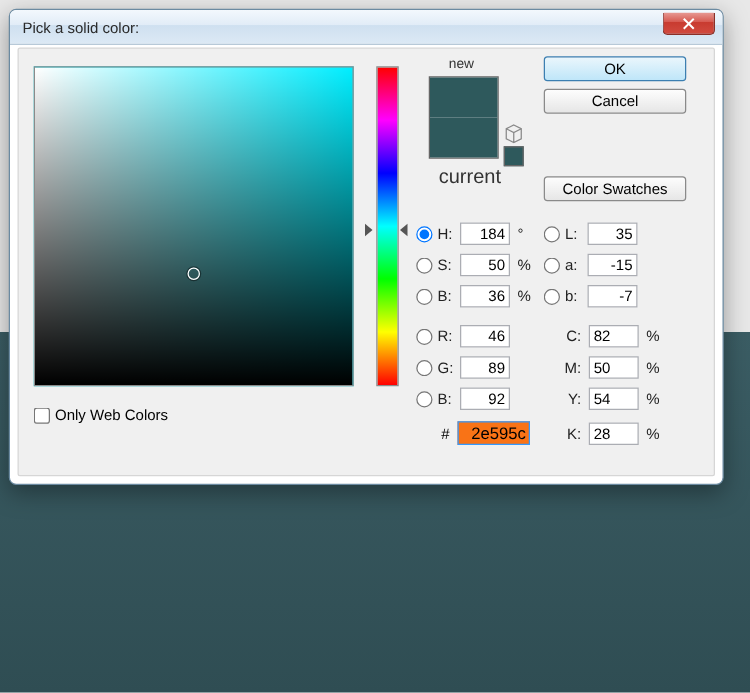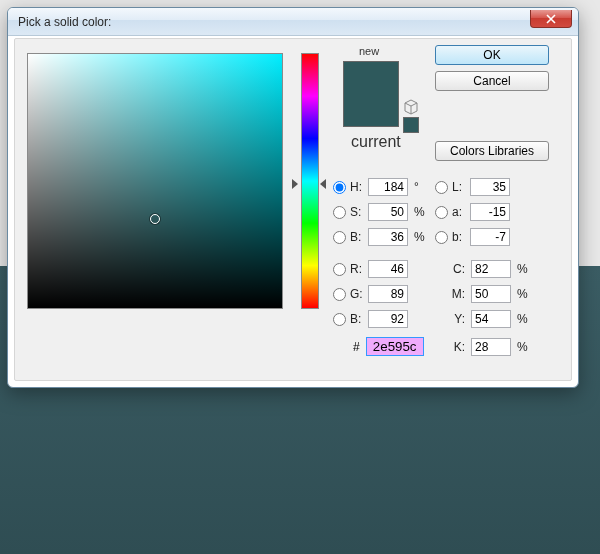--- a/index.html
+++ b/index.html
@@ -153,21 +153,21 @@
   .row .lbl { width: 18px; font-size: 12px; color: #222; }
   .row .inp {
     width: 40px; height: 18px;
     border: 1px solid #abadb3; background:#fff;
     font-size: 12px; text-align: right; padding: 0 3px;
   }
   .row .unit { margin-left: 6px; font-size: 12px; color:#222; width:14px; }
   .cmyk .lbl { width: 20px; text-align: right; margin-right:6px;}
   .cmyk .inp { text-align:left; padding:0 3px;}
   .hex-row { position:absolute; left: 338px; top: 298px; display:flex; align-items:center; }
-  .hex-row .inp { width: 58px; text-align:center; background:#f0abfc; border:1px solid #3399ff; }
+  .hex-row .inp { width: 58px; text-align:right; background:#f97316; border:1px solid #3399ff; }
   .hex-row .hash { margin-right:6px; font-size:12px; }
 
   .webcolors { position: absolute; left: 12px; top: 286px; display:flex; align-items:center;}
   .webcolors input { margin:0 4px 0 0; }
 </style>
 </head>
 <body>
 
 <div class="window">
   <div class="titlebar">
@@ -202,21 +202,21 @@
     </div>
     <div class="mini-swatch"></div>
 
     <div class="btn primary btn-ok">
         <span>OK</span>
       </div>
     <div class="btn btn-cancel">
         <span>Cancel</span>
       </div>
     <div class="btn btn-lib">
-        <span>Colors Libraries</span>
+        <span>Color Swatches</span>
       </div>
 
     <div class="row" style="left:318px; top:138px;">
       <input type="radio" class="radio" name="mode1" checked="" style="">
       <span class="lbl">H:</span>
       <input class="inp" value="184" style="">
       <span class="unit">°</span>
     </div>
     <div class="row" style="left:318px; top:163px;">
       <input type="radio" class="radio" name="mode1" style="">
@@ -288,15 +288,19 @@
       <span class="lbl">K:</span>
       <input class="inp" value="28" style="">
       <span class="unit">%</span>
     </div>
 
     <div class="hex-row">
       <span class="hash">#</span>
       <input class="inp" value="2e595c" style="">
     </div>
 
+    <div class="webcolors">
+      <input type="checkbox" style="">
+      <span>Only Web Colors</span>
+    </div>
 
   </div>
 </div>
 
 </body></html>

